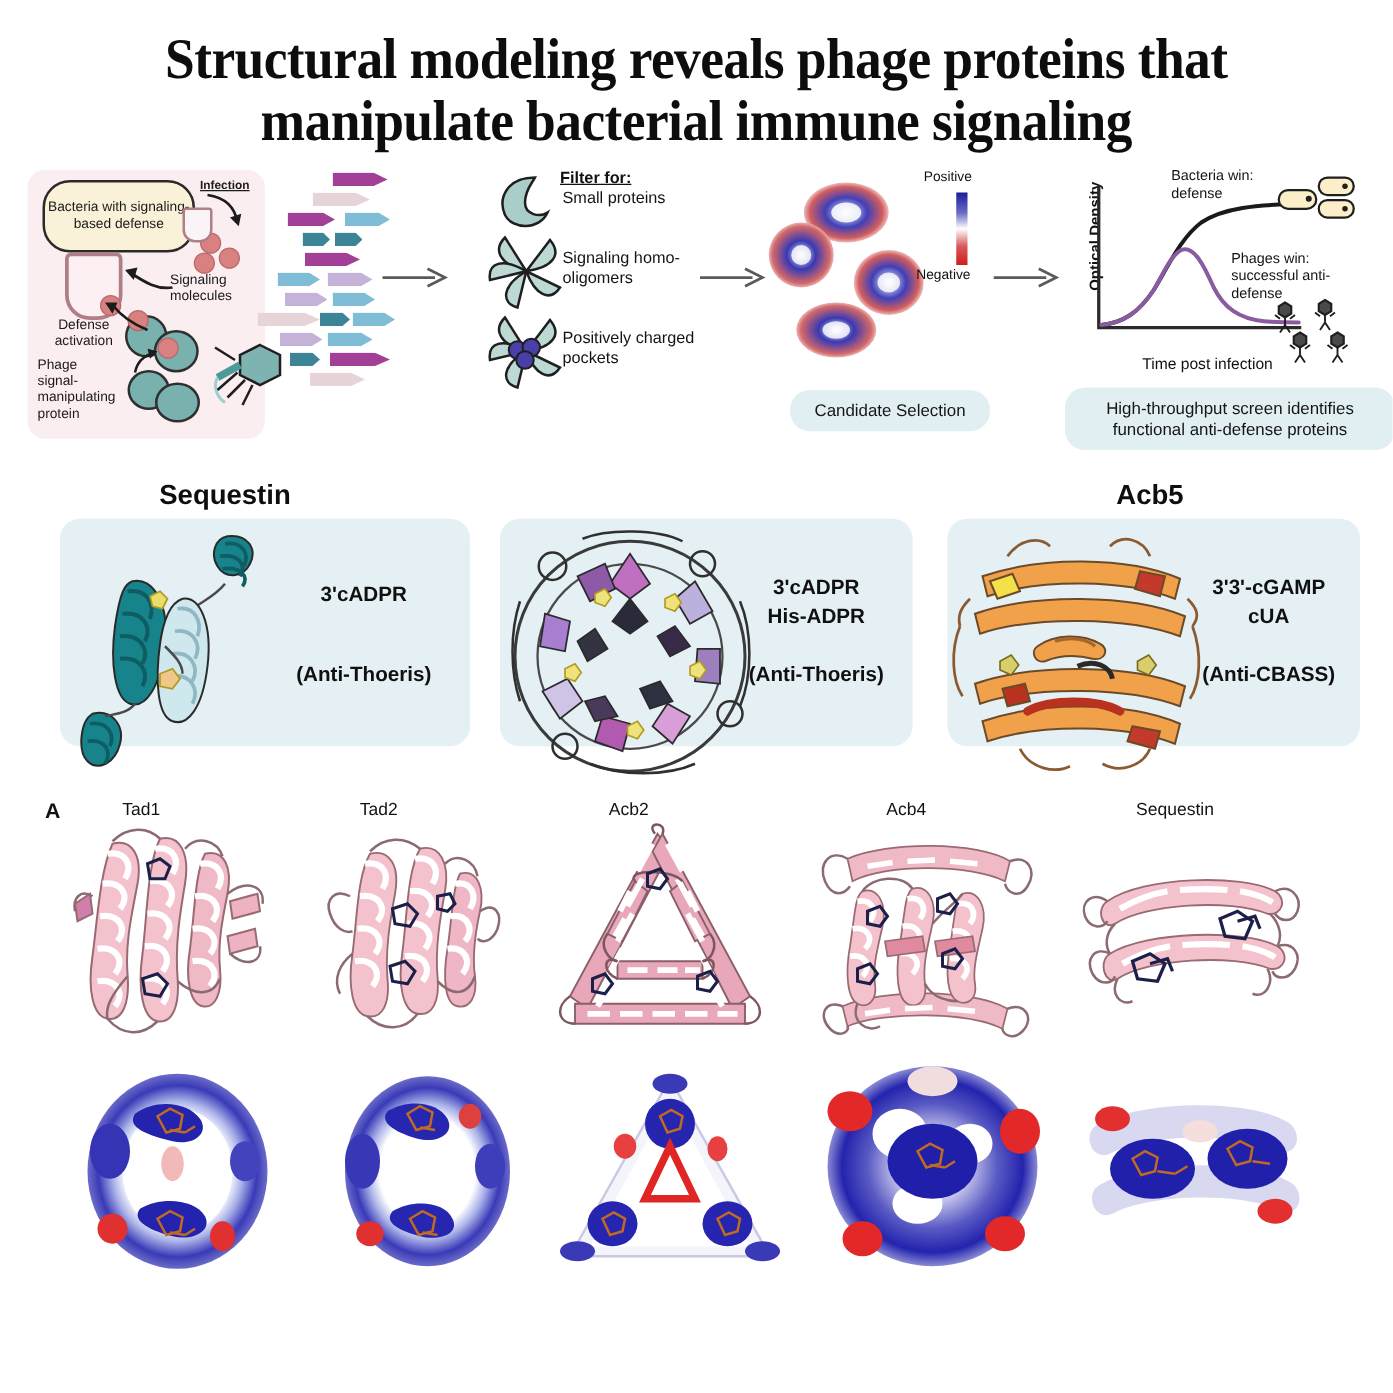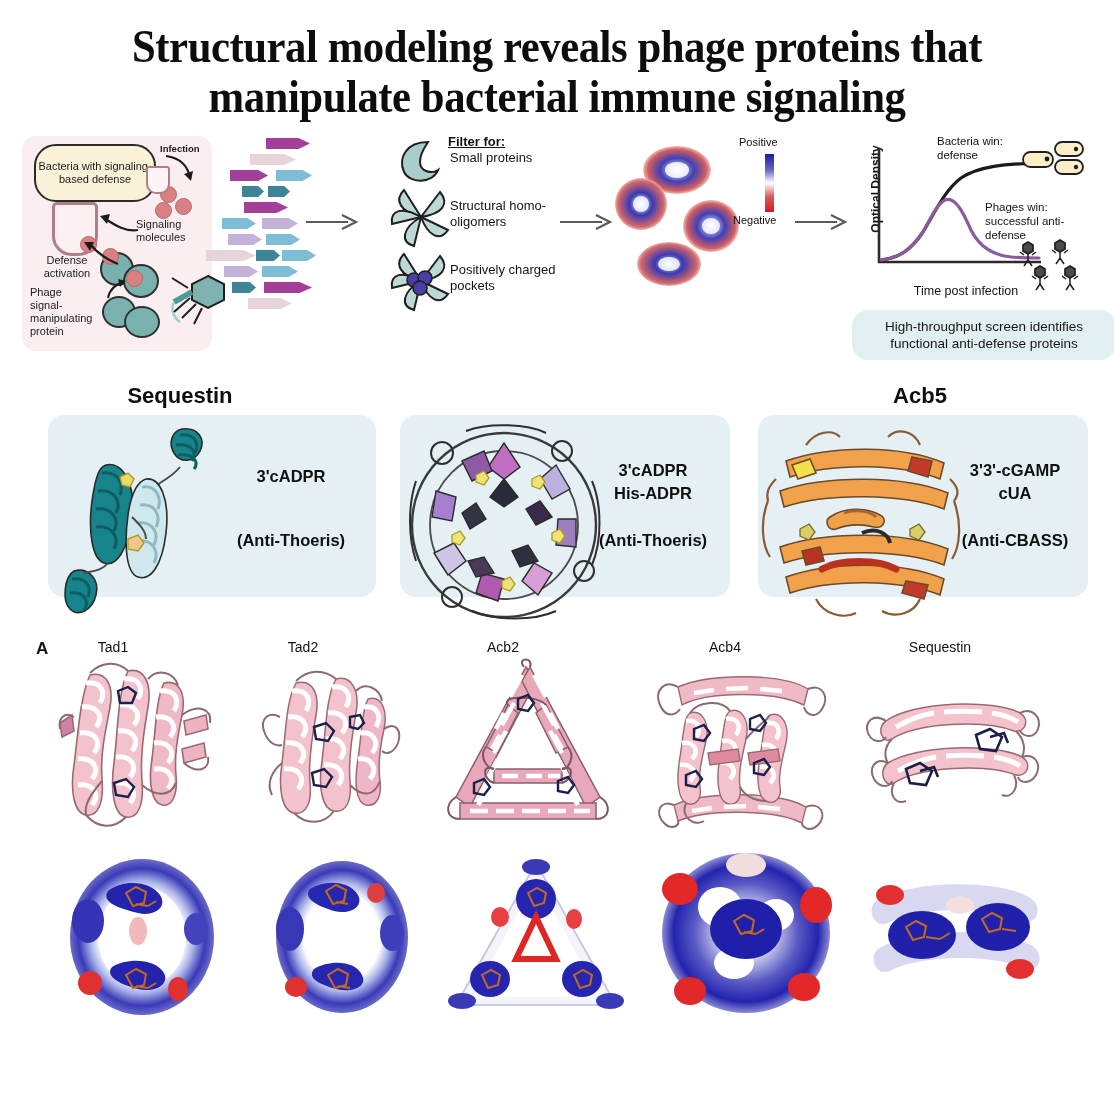--- a/index.html
+++ b/index.html
@@ -93,21 +93,21 @@
   <div class="line">Structural modeling reveals phage proteins that</div>
   <div class="line">manipulate bacterial immune signaling</div>
 </div>
 
 <div id="abstract">
 
   <div class="gpanel" id="pink-box">
     <div id="bact-bubble">Bacteria with signaling-based defense</div>
     <div class="shield" id="shield-small"></div>
 
-    <div class="lbl b" style="left:138px;top:6px;">Infection</div>
+    <div class="lbl b" style="left:138px;top:6px;text-decoration:underline;">Infection</div>
     <svg style="position:absolute;left:140px;top:18px;" width="40" height="32">
       <path d="M4 2 C18 4, 26 12, 28 24" stroke="#1c1c1c" stroke-width="2.2" fill="none"></path>
       <path d="M22 20 L29 27 L31 17 Z" fill="#1c1c1c"></path>
     </svg>
 
     <div class="dot" style="left:138px;top:50px;width:15px;height:15px;"></div>
     <div class="dot" style="left:153px;top:62px;width:15px;height:15px;"></div>
     <div class="dot" style="left:133px;top:66px;width:15px;height:15px;"></div>
     <div class="lbl" style="left:114px;top:82px;width:74px;">Signaling molecules</div>
 
@@ -220,21 +220,21 @@
 
     <svg class="star" style="left:2px;top:54px;" width="62" height="62">
       <g fill="#bcd9d6" stroke="#1f1f1f" stroke-width="2">
         <path d="M31 31 L14 4 C4 14, 10 26, 31 31 Z"></path>
         <path d="M31 31 L50 6 C60 18, 52 28, 31 31 Z"></path>
         <path d="M31 31 L58 44 C50 56, 38 50, 31 31 Z"></path>
         <path d="M31 31 L24 60 C10 56, 12 42, 31 31 Z"></path>
         <path d="M31 31 L2 38 C0 24, 12 20, 31 31 Z"></path>
       </g>
     </svg>
-    <div class="fitem" style="left:62px;top:66px;width:140px;">Structural homo-oligomers</div>
+    <div class="fitem" style="left:62px;top:66px;width:140px;">Signaling homo-oligomers</div>
 
     <svg class="star" style="left:2px;top:118px;" width="62" height="62">
       <g fill="#bcd9d6" stroke="#1f1f1f" stroke-width="2">
         <path d="M31 31 L14 4 C4 14, 10 26, 31 31 Z"></path>
         <path d="M31 31 L50 6 C60 18, 52 28, 31 31 Z"></path>
         <path d="M31 31 L58 44 C50 56, 38 50, 31 31 Z"></path>
         <path d="M31 31 L24 60 C10 56, 12 42, 31 31 Z"></path>
         <path d="M31 31 L2 38 C0 24, 12 20, 31 31 Z"></path>
       </g>
       <circle cx="24" cy="30" r="7" fill="#4a3fa8" stroke="#1f1f1f" stroke-width="1.6"></circle>
@@ -271,20 +271,21 @@
       <ellipse cx="44" cy="118" rx="32" ry="22" fill="url(#es2)" opacity="0.95"></ellipse>
       <ellipse cx="52" cy="24" rx="12" ry="8" fill="#ffffff" opacity="0.85"></ellipse>
       <ellipse cx="16" cy="58" rx="8" ry="8" fill="#ffffff" opacity="0.8"></ellipse>
       <ellipse cx="86" cy="80" rx="9" ry="8" fill="#ffffff" opacity="0.8"></ellipse>
       <ellipse cx="44" cy="118" rx="11" ry="7" fill="#ffffff" opacity="0.8"></ellipse>
     </svg>
     <div id="cbar"></div>
     <div id="cbar-pos">Positive</div>
     <div id="cbar-neg">Negative</div>
   </div>
+  <div class="pill" id="cand-pill">Candidate Selection</div>
 
   <svg class="bigarrow" style="left:795px;top:80px;" width="52" height="20">
     <path d="M0 10 L42 10" stroke="#5a5a5a" stroke-width="2.2" fill="none"></path>
     <path d="M36 3 L50 10 L36 17" stroke="#5a5a5a" stroke-width="2.2" fill="none"></path>
   </svg>
 
   <div class="gpanel" id="growth-area">
     <div id="ylab">Optical Density</div>
     <svg id="gc-svg" width="200" height="150">
       <path d="M34 10 L34 124 L196 124" stroke="#2a2a2a" stroke-width="2.6" fill="none"></path>

